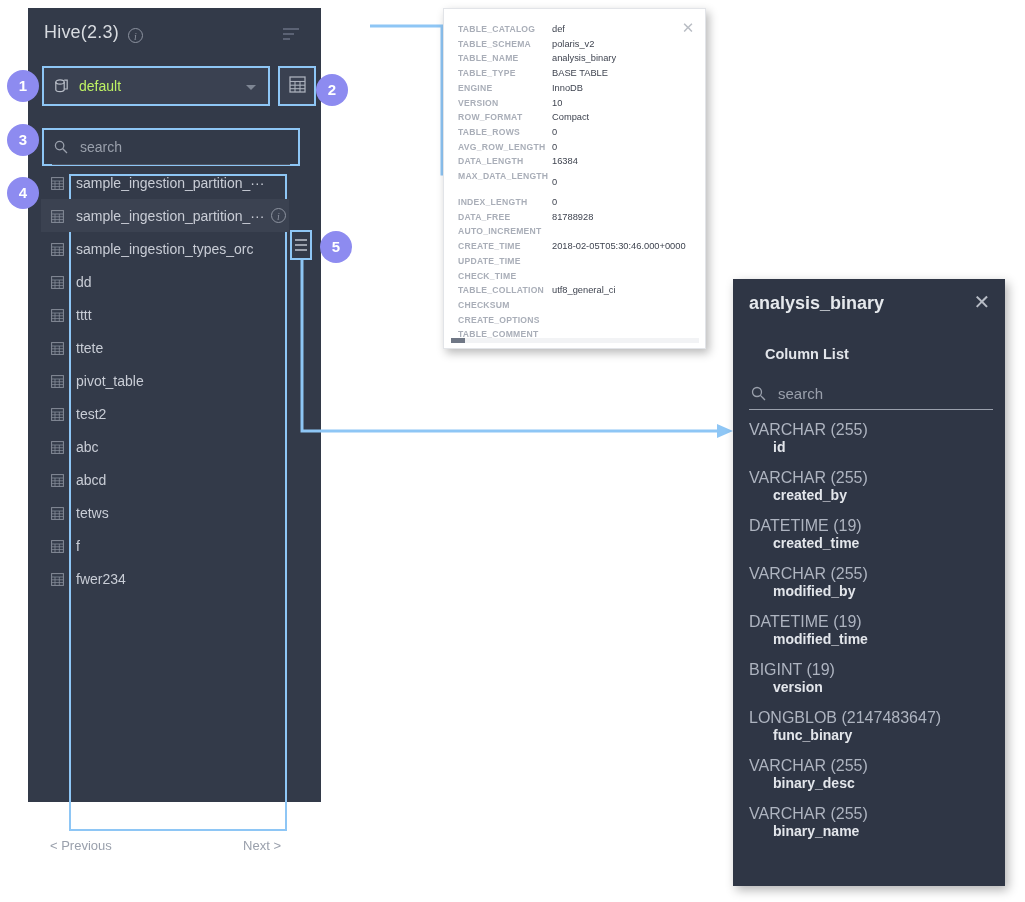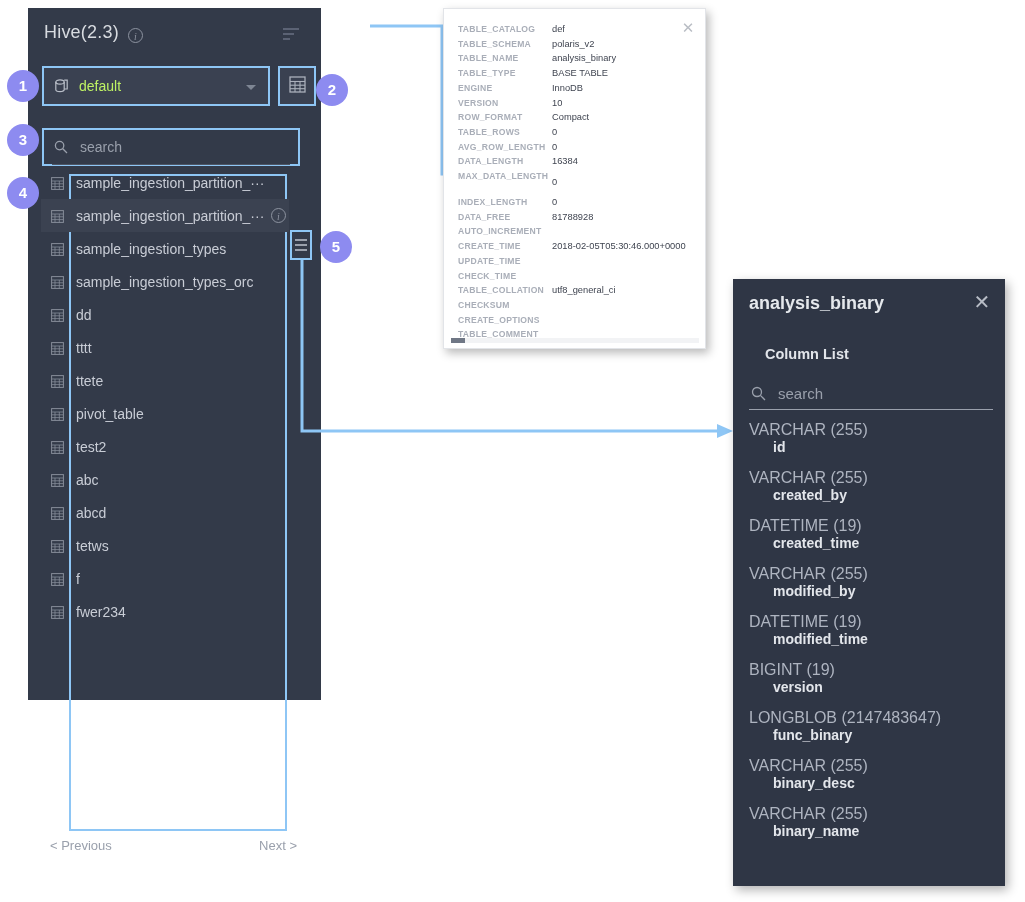--- a/index.html
+++ b/index.html
@@ -15,21 +15,21 @@
     overflow: hidden;
     background: #ffffff;
   }
 
   
   .explorer {
     position: absolute;
     left: 28px;
     top: 8px;
     width: 293px;
-    height: 692px;
+    height: 794px;
     background: #333a49;
     box-sizing: border-box;
   }
   .explorer-header {
     position: relative;
     height: 50px;
   }
   .explorer-title {
     position: absolute;
     left: 16px;
@@ -231,21 +231,21 @@
     width: 293px;
     height: 28px;
   }
   .pager-prev, .pager-next {
     position: absolute;
     font-size: 13px;
     color: #9aa0ac;
     top: 0;
   }
   .pager-prev { left: 22px; }
-  .pager-next { right: 24px; }
+  .pager-next { right: 40px; }
 
   
   .meta-popup {
     position: absolute;
     left: 443px;
     top: 8px;
     width: 263px;
     height: 341px;
     background: #ffffff;
     border: 1px solid #e2e4e8;
@@ -510,31 +510,20 @@
         <span class="tbl-icon"><svg width="13" height="13" viewBox="0 0 13 13">
             <rect x="0.6" y="0.6" width="11.8" height="11.8" fill="none" stroke="#878d99" stroke-width="1"></rect>
             <line x1="0.6" y1="4" x2="12.4" y2="4" stroke="#878d99" stroke-width="0.8"></line>
             <line x1="0.6" y1="6.8" x2="12.4" y2="6.8" stroke="#878d99" stroke-width="0.8"></line>
             <line x1="0.6" y1="9.6" x2="12.4" y2="9.6" stroke="#878d99" stroke-width="0.8"></line>
             <line x1="4" y1="4" x2="4" y2="12.4" stroke="#878d99" stroke-width="0.8"></line>
             <line x1="8.3" y1="4" x2="8.3" y2="12.4" stroke="#878d99" stroke-width="0.8"></line>
           </svg></span>
         <span class="tbl-name">sample_ingestion_partition_···</span>
         <span class="row-info-icon">i</span>
-      </div>
-      <div class="list-row">
-        <span class="tbl-icon"><svg width="13" height="13" viewBox="0 0 13 13">
-            <rect x="0.6" y="0.6" width="11.8" height="11.8" fill="none" stroke="#878d99" stroke-width="1"></rect>
-            <line x1="0.6" y1="4" x2="12.4" y2="4" stroke="#878d99" stroke-width="0.8"></line>
-            <line x1="0.6" y1="6.8" x2="12.4" y2="6.8" stroke="#878d99" stroke-width="0.8"></line>
-            <line x1="0.6" y1="9.6" x2="12.4" y2="9.6" stroke="#878d99" stroke-width="0.8"></line>
-            <line x1="4" y1="4" x2="4" y2="12.4" stroke="#878d99" stroke-width="0.8"></line>
-            <line x1="8.3" y1="4" x2="8.3" y2="12.4" stroke="#878d99" stroke-width="0.8"></line>
-          </svg></span>
-        <span class="tbl-name">sample_ingestion_types</span>
       </div>
       <div class="list-row">
         <span class="tbl-icon"><svg width="13" height="13" viewBox="0 0 13 13">
             <rect x="0.6" y="0.6" width="11.8" height="11.8" fill="none" stroke="#878d99" stroke-width="1"></rect>
             <line x1="0.6" y1="4" x2="12.4" y2="4" stroke="#878d99" stroke-width="0.8"></line>
             <line x1="0.6" y1="6.8" x2="12.4" y2="6.8" stroke="#878d99" stroke-width="0.8"></line>
             <line x1="0.6" y1="9.6" x2="12.4" y2="9.6" stroke="#878d99" stroke-width="0.8"></line>
             <line x1="4" y1="4" x2="4" y2="12.4" stroke="#878d99" stroke-width="0.8"></line>
             <line x1="8.3" y1="4" x2="8.3" y2="12.4" stroke="#878d99" stroke-width="0.8"></line>
           </svg></span>

